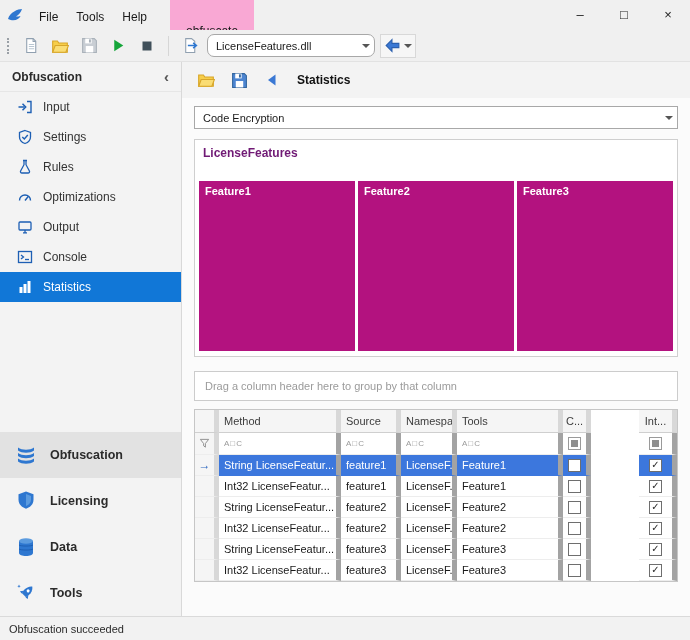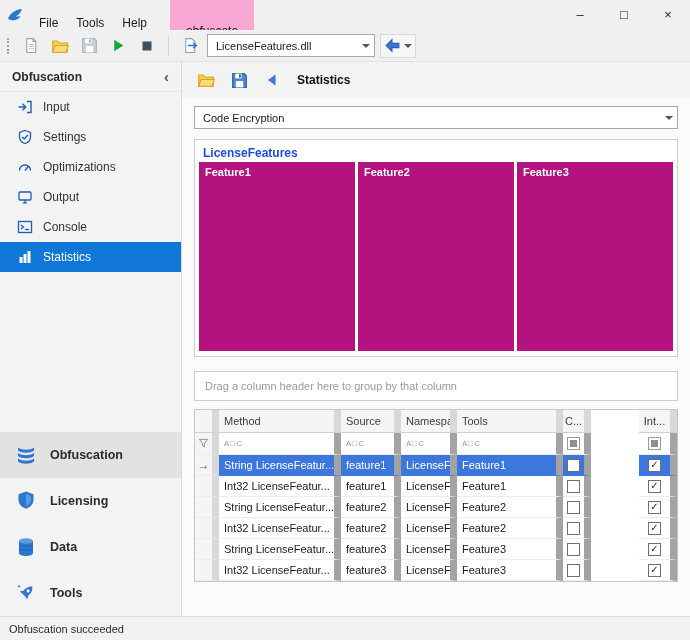--- a/index.html
+++ b/index.html
@@ -3,35 +3,35 @@
 <meta charset="utf-8">
 <style>
   * { margin:0; padding:0; box-sizing:border-box; }
   html,body { width:690px; height:640px; }
   body { font-family:"Liberation Sans","DejaVu Sans",sans-serif; font-size:12px; color:#1a1a1a; background:#f0f0f0; overflow:hidden; }
   .window { width:690px; height:640px; display:flex; flex-direction:column; background:#f0f0f0; overflow:hidden; }
 
   
   .titlebar { height:30px; flex:none; display:flex; align-items:stretch; background:#f0f0f0; }
   .app-icon { width:30px; display:flex; align-items:center; justify-content:center; }
-  .menu-item { padding:8px 9px; line-height:30px; }
+  .menu-item { padding:2px 9px; line-height:30px; }
   .title-tab { padding:16px 16px; line-height:30px; background:#f9a8d4; margin-left:14px; }
   .tb-spacer { flex:1; }
   .win-btn { width:44px; text-align:center; line-height:30px; font-size:13px; color:#222; }
 
   
   .toolbar { height:32px; flex:none; display:flex; align-items:center; gap:5px; padding:0 7px; background:#f0f0f0; border-bottom:1px solid #e2e2e2; }
   .grip { width:4px; height:16px; border-left:2px dotted #9aa0a6; margin-right:3px; }
   .tb-btn { width:24px; height:24px; display:flex; align-items:center; justify-content:center; }
   .tb-sep { width:1px; height:20px; background:#d6d6d6; margin:0 4px; }
   .combo { height:23px; background:#fff; border:1px solid #a8a8a8; display:flex; align-items:center; font-size:11px; }
   .combo .val { padding:0 8px; flex:1; white-space:nowrap; overflow:hidden; }
   .combo .dd { width:17px; height:100%; display:flex; align-items:center; justify-content:center; }
   .arrow-down { width:0; height:0; border-left:4px solid transparent; border-right:4px solid transparent; border-top:4px solid #555; }
-  .toolbar .combo { width:168px; }
+  .toolbar .combo { width:168px;border-radius:7px; }
   .split-btn { display:flex; align-items:center; height:24px; gap:3px; padding:0 3px; border:1px solid #d8d8d8; background:#f6f6f6; }
 
   
   .body { flex:1; display:flex; min-height:0; }
   .sidebar { width:182px; flex:none; background:#f3f3f3; border-right:1px solid #d9d9d9; display:flex; flex-direction:column; }
   .sb-header { height:30px; flex:none; display:flex; align-items:center; padding:0 12px; font-weight:700; color:#2b2b2b; border-bottom:1px solid #e6e6e6; }
   .sb-collapse { margin-left:auto; color:#555; font-size:15px; }
   .nav-item { height:30px; flex:none; display:flex; align-items:center; gap:10px; padding:0 17px; color:#333; }
   .nav-item .ico { width:16px; height:16px; flex:none; display:flex; color:#1d5fb4; }
   .nav-item.selected { background:var(--accent,#1177d7); color:#fff; }
@@ -42,30 +42,30 @@
   .module-item .mico { width:22px; height:22px; flex:none; display:flex; }
 
   
   .main { flex:1; min-width:0; background:#fbfbfb; display:flex; flex-direction:column; }
   .main-toolbar { height:36px; flex:none; display:flex; align-items:center; gap:9px; padding:0 12px; background:#f3f3f3; }
   .main-title { font-weight:700; margin-left:4px; color:#111; }
   .main-inner { flex:1; min-height:0; padding:8px 12px; display:flex; flex-direction:column; }
   .mode-combo { margin-bottom:10px; flex:none; }
 
   .treemap { flex:none; height:218px; border:1px solid #cfcfcf; background:#fff; display:flex; flex-direction:column; }
-  .tm-title { font-weight:700; padding:6px 8px 2px; font-size:12px; color:#1d4ed8; }
+  .tm-title { font-weight:700; padding:6px 8px 21px; font-size:12px; color:#701a75; }
   .tm-blocks { flex:1; display:flex; gap:3px; padding:0 4px 5px; }
   .tm-block { flex:1; background:var(--treemap_fill,#b3127f); position:relative; }
   .tm-label { position:absolute; top:4px; left:6px; color:#fff; font-size:11px; font-weight:700; }
 
   .group-hint { margin-top:14px; flex:none; border:1px solid #cccccc; background:#fff; color:#9b9b9b; font-size:11px; padding:8px 10px; }
 
   .grid { margin-top:8px; flex:none; border:1px solid #c6c6c6; background:#fff; }
   .grid-row { display:flex; }
-  .cell { border-right:7px solid #a3a3a3; border-bottom:1px solid #ededed; font-size:11px; padding:0 5px; white-space:nowrap; overflow:hidden; display:flex; align-items:center; }
+  .cell { border-right:5px solid #a3a3a3; border-bottom:1px solid #ededed; font-size:11px; padding:0 5px; white-space:nowrap; overflow:hidden; display:flex; align-items:center; }
   .grid-header .cell { background:#f5f5f5; color:#3c3c3c; height:23px; border-right-color:#d8d8d8; border-bottom-color:#cfcfcf; }
   .filter-row .cell { height:22px; }
   .data-row .cell { height:21px; }
   .cell.ind { width:24px; flex:none; background:#f5f5f5; border-right-color:#d8d8d8; justify-content:center; padding:0; }
   .c-method { width:122px; flex:none; }
   .c-source { width:60px; flex:none; }
   .c-ns { width:56px; flex:none; }
   .c-type { flex:1; min-width:0; }
   .c-c { width:28px; flex:none; justify-content:center; padding:0; }
   .c-int { width:38px; flex:none; justify-content:center; padding:0;margin-left:48px; }
@@ -176,20 +176,28 @@
           <svg width="16" height="16" viewBox="0 0 16 16">
               <path d="M8 1.5l5.5 2v4.5c0 3.5-2.5 5.5-5.5 6.5-3-1-5.5-3-5.5-6.5V3.5z" fill="none" stroke="currentColor" stroke-width="1.3"></path>
               <path d="M5.3 8l2 2 3.5-4" fill="none" stroke="currentColor" stroke-width="1.4"></path>
             </svg>
         </span>
         <span>Settings</span>
       </div>
       <div class="nav-item">
         <span class="ico">
           <svg width="16" height="16" viewBox="0 0 16 16">
+              <path d="M6 1.5h4M7 1.5v4.2L3.6 12c-.5 1 .2 2 1.3 2h6.2c1.1 0 1.8-1 1.3-2L9 5.7V1.5" fill="none" stroke="currentColor" stroke-width="1.3"></path>
+            </svg>
+        </span>
+        <span>Rules</span>
+      </div>
+      <div class="nav-item">
+        <span class="ico">
+          <svg width="16" height="16" viewBox="0 0 16 16">
               <path d="M2.5 11.5a5.5 5.5 0 0 1 11 0" fill="none" stroke="currentColor" stroke-width="1.4"></path>
               <path d="M8 11.5l3.2-4" stroke="currentColor" stroke-width="1.4"></path>
             </svg>
         </span>
         <span>Optimizations</span>
       </div>
       <div class="nav-item">
         <span class="ico">
           <svg width="16" height="16" viewBox="0 0 16 16">
               <rect x="2" y="3" width="12" height="8" rx="1" fill="none" stroke="currentColor" stroke-width="1.3"></rect>

